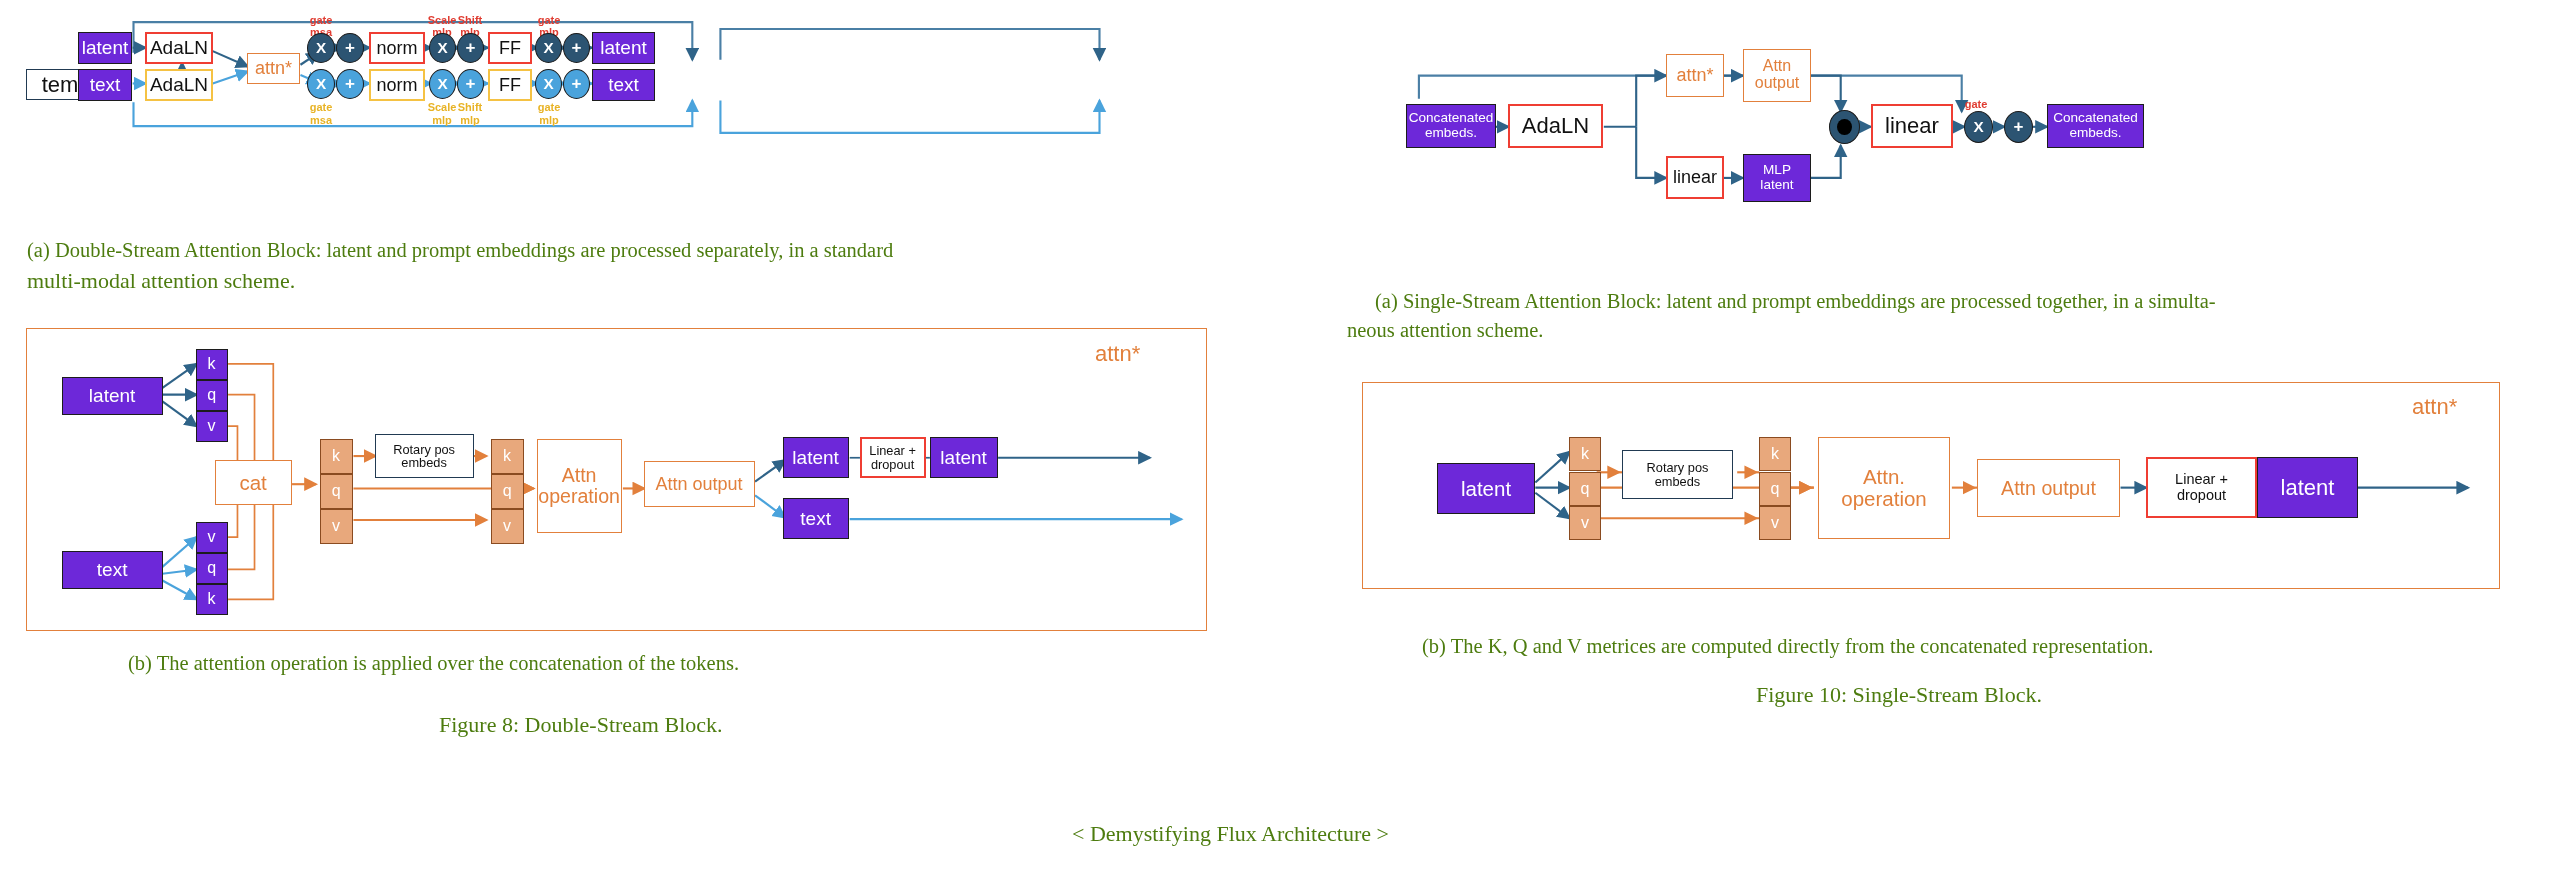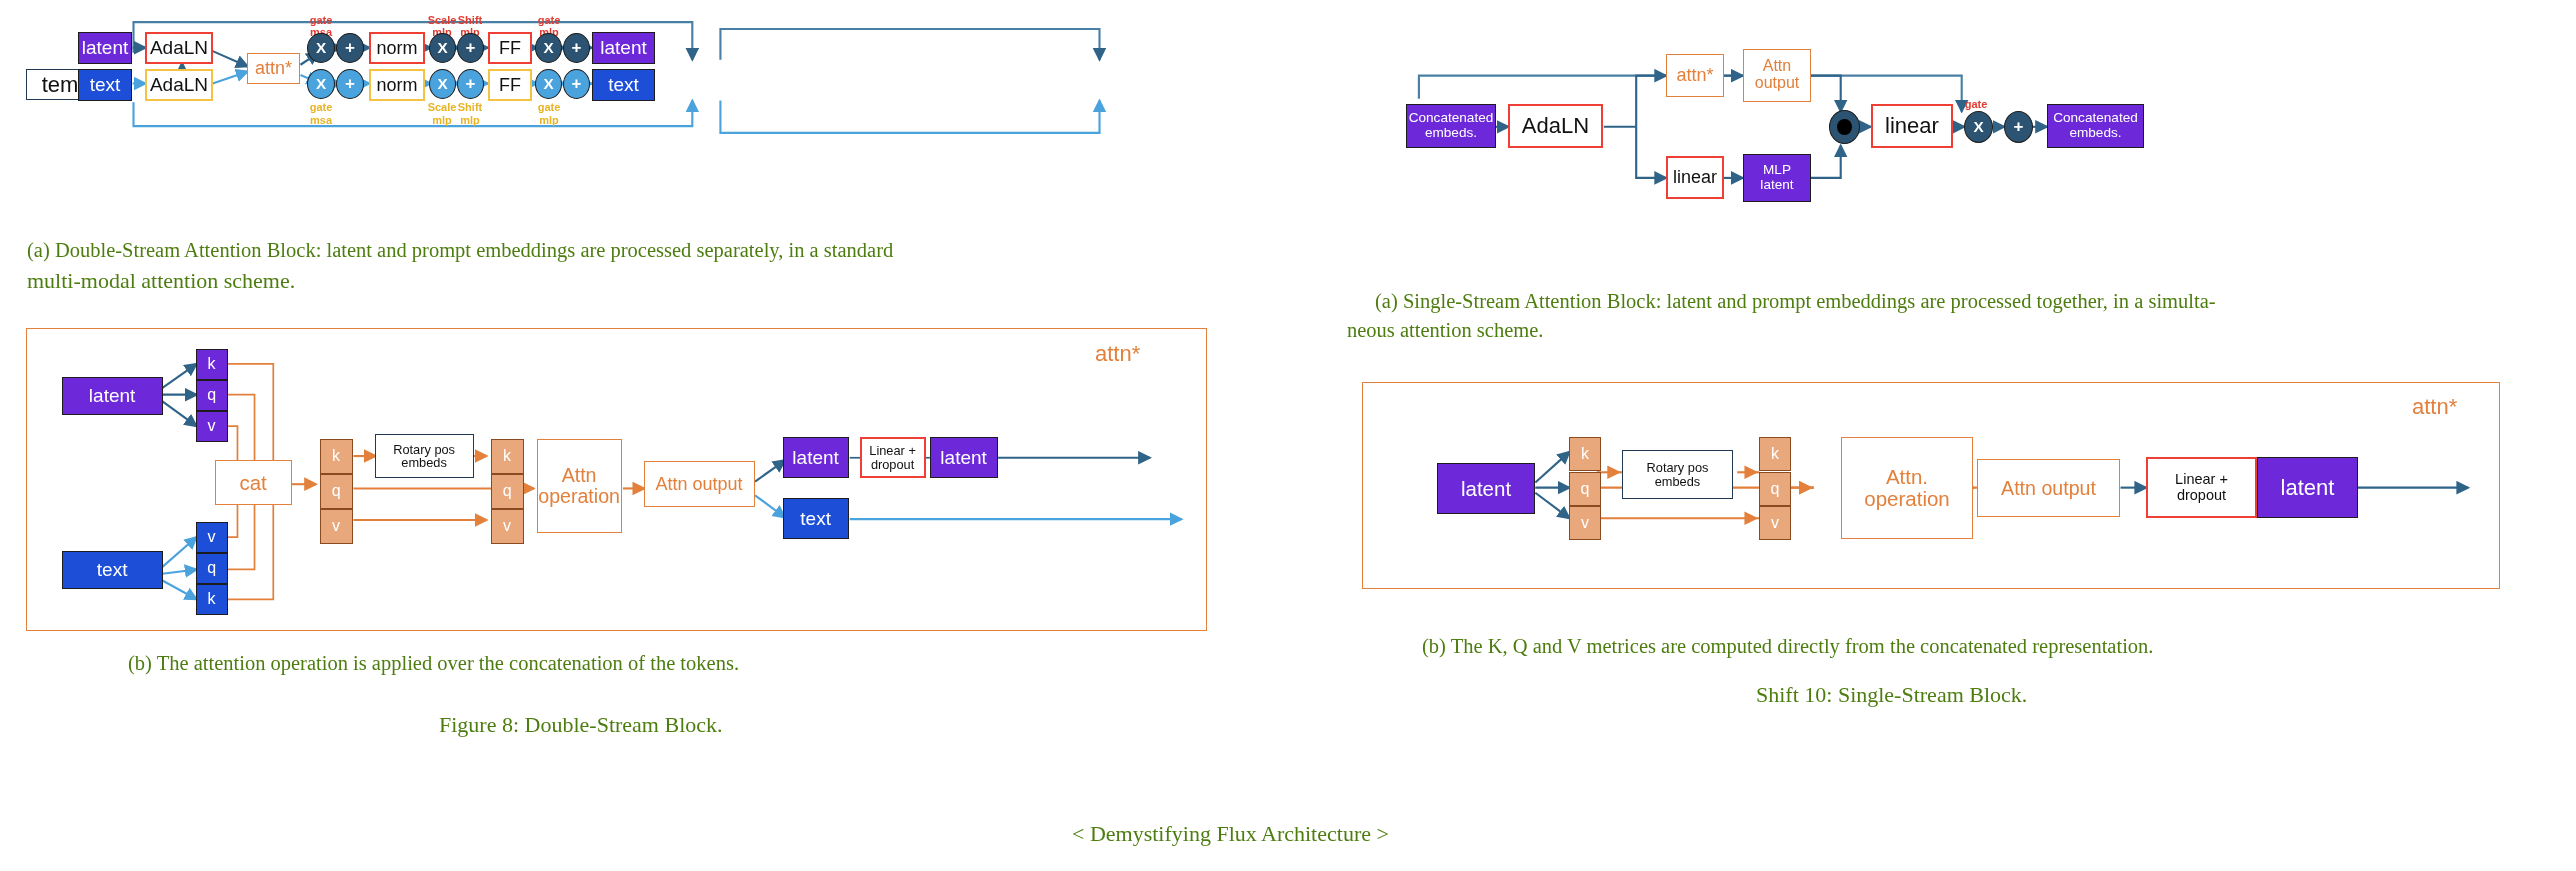--- a/index.html
+++ b/index.html
@@ -5,21 +5,21 @@
   html,body{margin:0;padding:0;background:#ffffff;}
   body{width:2576px;height:871px;position:relative;overflow:hidden;
        font-family:"Liberation Sans",sans-serif;}
 
   
   .abs{position:absolute;box-sizing:border-box;}
   .node{position:absolute;box-sizing:border-box;display:flex;align-items:center;
         justify-content:center;text-align:center;line-height:1.05;}
 
   .fill-dark   {background:#6d28d9;color:#ffffff;border:1.7px solid #1c1c1c;}
-  .fill-light  {background:#1d4ed8;color:#ffffff;border:1.7px solid #1c1c1c;}
+  .fill-light  {background:#6d28d9;color:#ffffff;border:1.7px solid #1c1c1c;}
   .fill-tan    {background:#e8a87c;color:#ffffff;border:1.7px solid #8a4b20;}
   .out-red     {background:#ffffff;color:#111111;border:2.6px solid #ef3e33;}
   .out-yellow  {background:#ffffff;color:#111111;border:2.6px solid #f5c243;}
   .out-orange  {background:#ffffff;color:#e2803c;border:1.7px solid #e2803c;}
   .out-black   {background:#ffffff;color:#111111;border:1.7px solid #213a52;}
   .op-dark{background:#2c5472;color:#fff;border:1.7px solid #1c1c1c;border-radius:50%;
            display:flex;align-items:center;justify-content:center;position:absolute;
            box-sizing:border-box;font-weight:600;}
   .op-light{background:#4aa3dc;color:#fff;border:1.7px solid #1c1c1c;border-radius:50%;
            display:flex;align-items:center;justify-content:center;position:absolute;
@@ -496,36 +496,36 @@
   <div class="node fill-tan" style="left:397px;top:55px;width:32px;height:34px;font-size:16px;">
     <span>k</span>
     </div>
   <div class="node fill-tan" style="left:397px;top:90px;width:32px;height:34px;font-size:16px;">
     <span>q</span>
     </div>
   <div class="node fill-tan" style="left:397px;top:124px;width:32px;height:34px;font-size:16px;">
     <span>v</span>
     </div>
 
-  <div class="node out-orange" style="left:456px;top:55px;width:132px;height:102px;font-size:20.5px;white-space:pre;margin-left:23px;">
+  <div class="node out-orange" style="left:456px;top:55px;width:132px;height:102px;font-size:20.5px;white-space:pre;">
     <span>Attn.
 operation</span></div>
 
   <div class="node out-orange" style="left:615px;top:77px;width:143px;height:58px;font-size:19.6px;">
     <span>Attn output</span>
     </div>
 
   <div class="node out-red" style="left:784px;top:75px;width:111px;height:61px;font-size:14.5px;white-space:pre;">
     <span>Linear +
 dropout</span></div>
 
   <div class="node fill-dark" style="left:895px;top:75px;width:101px;height:61px;font-size:22px;">
     <span>latent</span>
     </div>
 </div>
 
 <div class="cap" style="left:1422px;top:635px;font-size:20.5px;">
   <span>(b) The K, Q and V metrices are computed directly from the concatenated representation.</span>
 </div>
-<div class="cap" style="left:1756px;top:682px;font-size:22px;">Shift 10: Single-Stream Block.</div>
+<div class="cap" style="left:1756px;top:682px;font-size:22px;">Figure 10: Single-Stream Block.</div>
 
 <div class="cap" style="left:1072px;top:821px;font-size:22px;">&lt; Demystifying Flux Architecture &gt;</div>
 
 
 </body></html>

